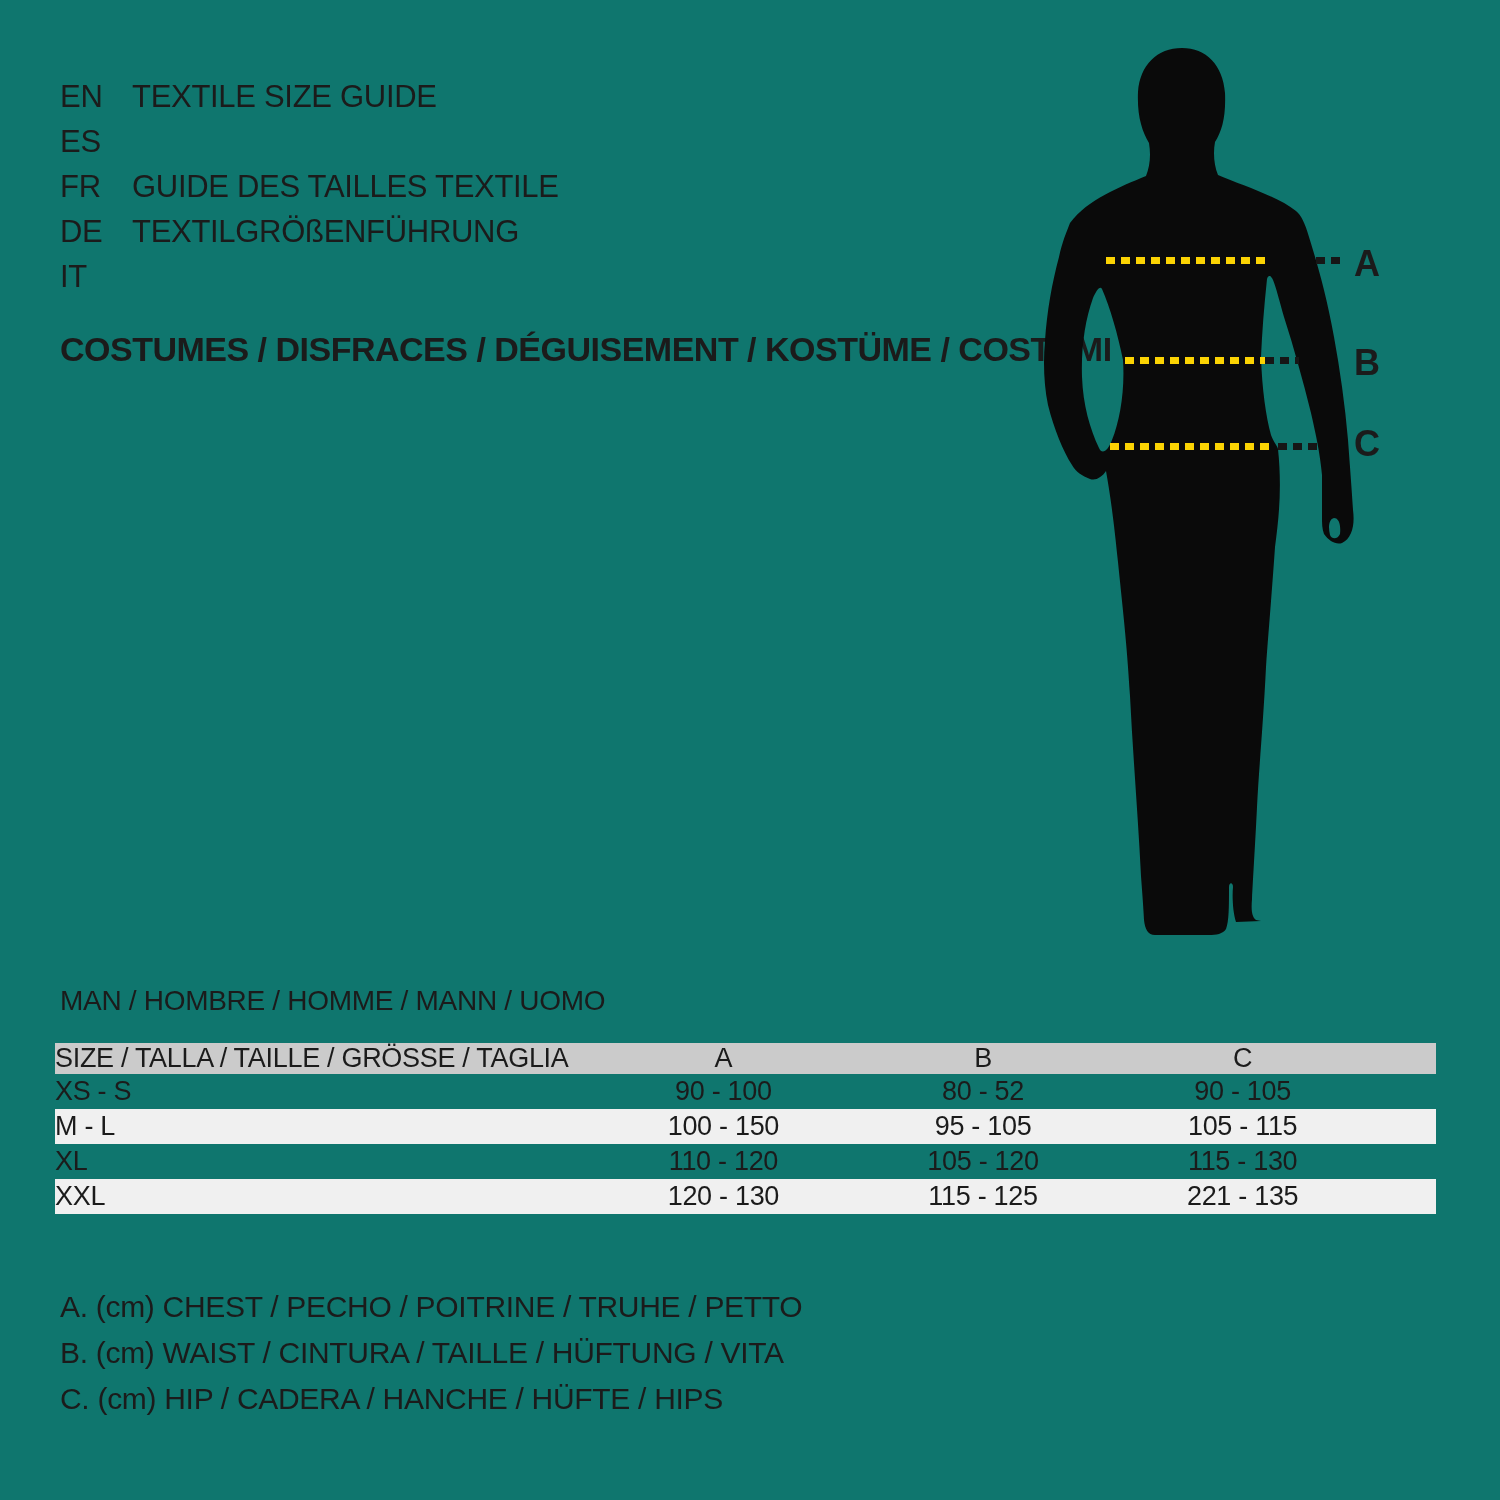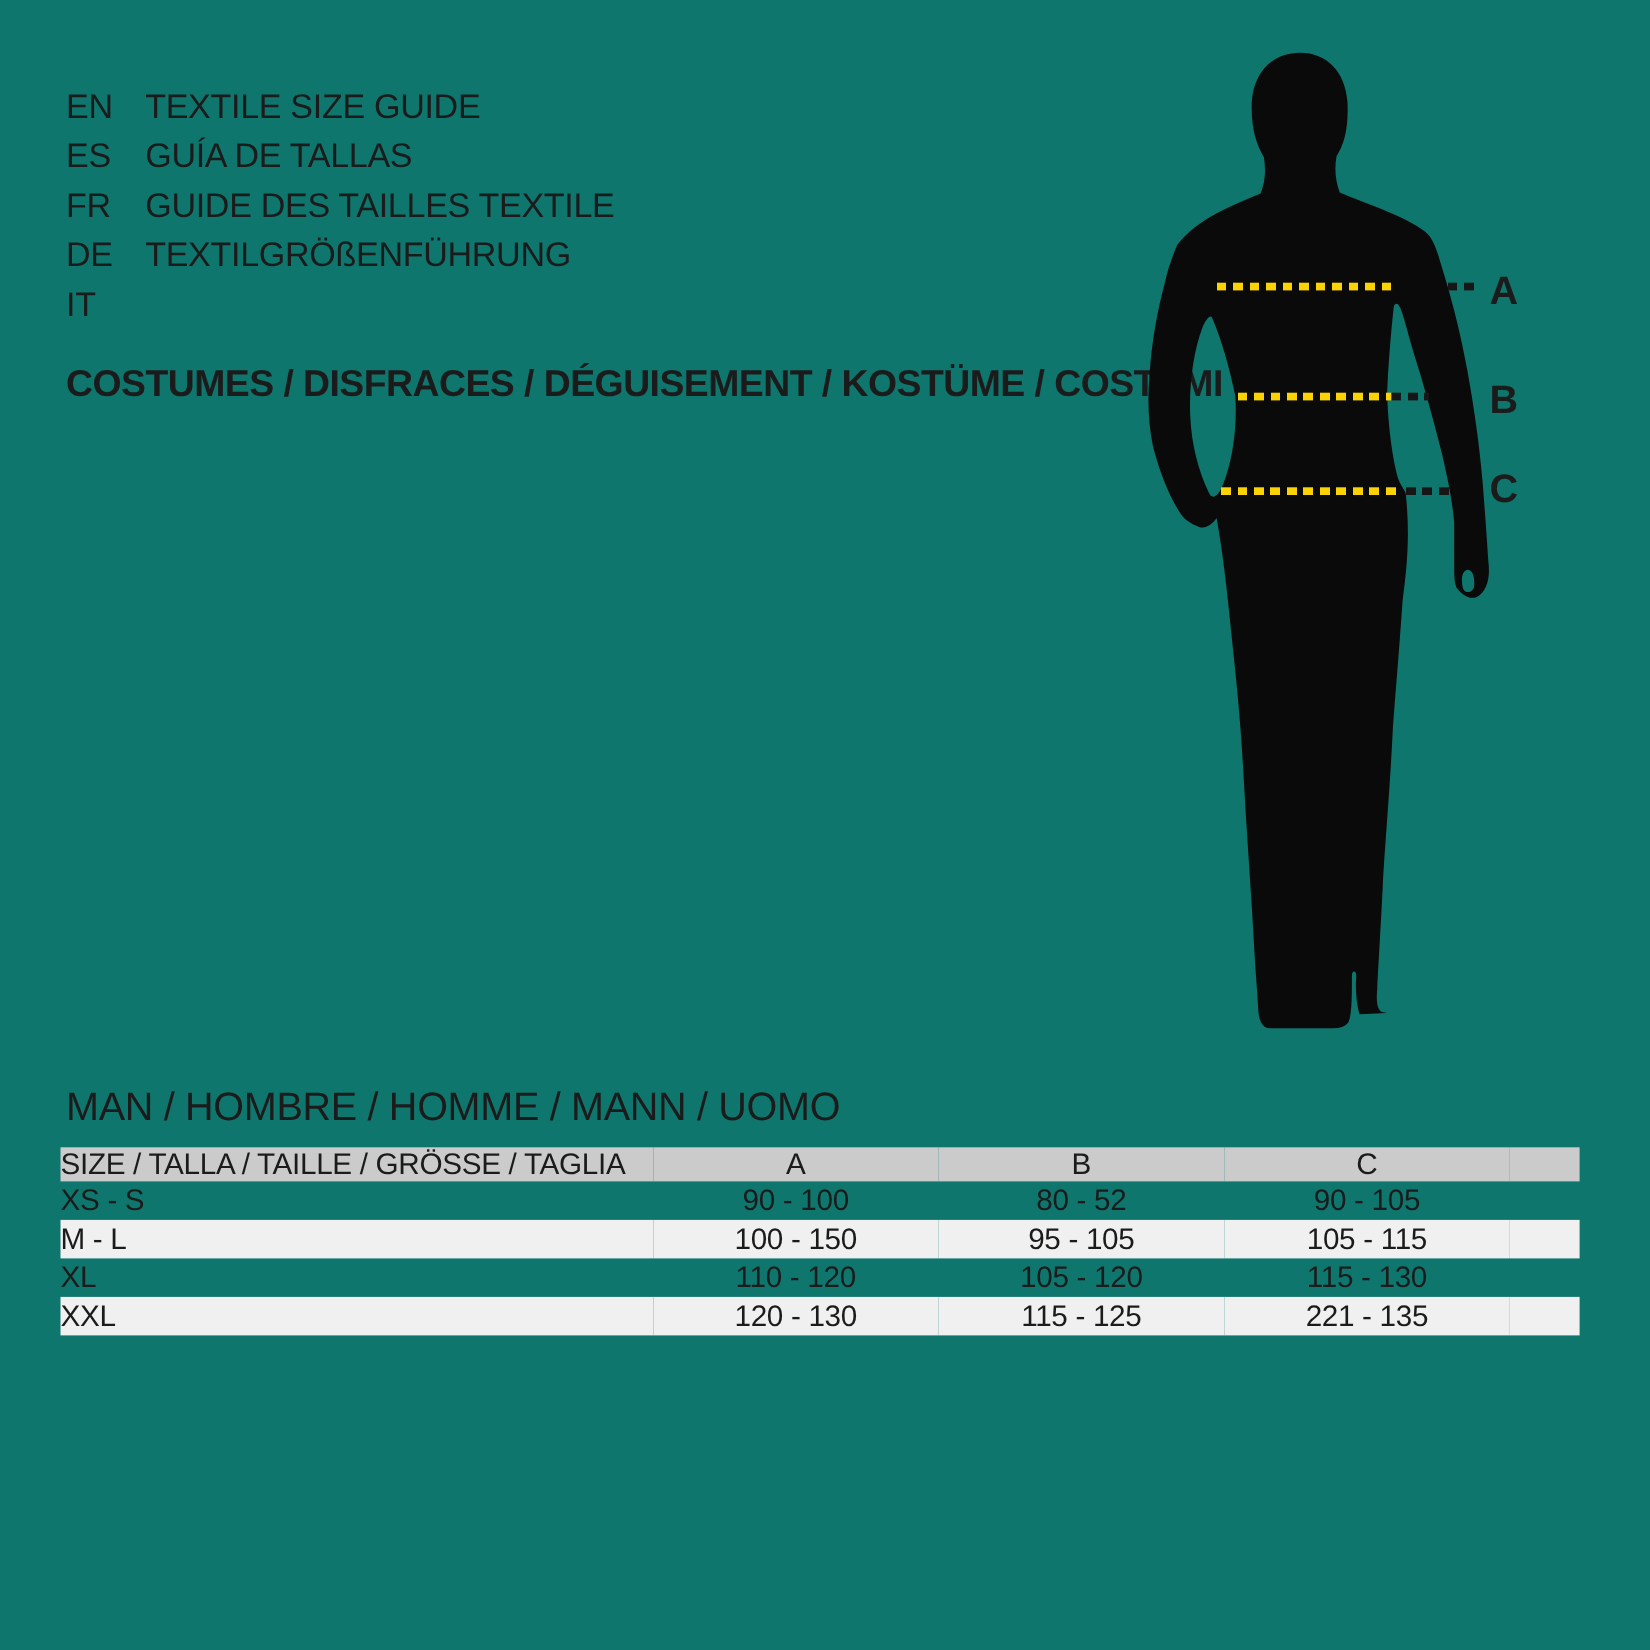--- a/index.html
+++ b/index.html
@@ -22,21 +22,21 @@
   .figure{position:absolute;left:1030px;top:45px;width:372px;height:895px;}
   .figure svg{position:absolute;left:0;top:0;color:var(--silhouette,#0a0a0a);}
   .dash{position:absolute;height:7px;}
   .dash-yellow{background:repeating-linear-gradient(90deg,var(--dash-yellow,#fcd303) 0 9px,transparent 9px 15px);}
   .dash-black{background:repeating-linear-gradient(90deg,var(--dash-black,#161616) 0 9px,transparent 9px 15px);}
   .marker-label{
     position:absolute;left:324px;width:40px;font-size:36px;font-weight:bold;
     line-height:42px;
   }
   
-  .table-title{position:absolute;left:60px;top:985px;font-size:36px;letter-spacing:-0.3px;white-space:nowrap;}
+  .table-title{position:absolute;left:60px;top:985px;font-size:28px;letter-spacing:-0.3px;white-space:nowrap;}
   
   .size-table{
     position:absolute;left:55px;top:1043px;width:1381px;
     border-collapse:collapse;table-layout:fixed;font-size:27px;letter-spacing:-0.3px;
   }
   .size-table th,.size-table td{padding:0;font-weight:normal;white-space:nowrap;}
   .size-table thead tr{background:var(--table-header-bg,#cbcbcb);height:22px;}
   .size-table tbody tr{height:35px;}
   .size-table tbody tr:nth-child(even){background:var(--table-alt-row-bg,#f0f0f0);}
   .col-size{ text-align:left;padding-left:10px; }
@@ -50,21 +50,20 @@
 
 <div class="page">
 
   <div class="lang-block">
     <div class="lang-row">
       <span class="lang-code">EN</span>
       <span class="lang-title">TEXTILE SIZE GUIDE</span>
     </div>
     <div class="lang-row">
       <span class="lang-code">ES</span>
-      <span class="lang-title">GUÍA DE TALLAS</span>
     </div>
     <div class="lang-row">
       <span class="lang-code">FR</span>
       <span class="lang-title">GUIDE DES TAILLES TEXTILE</span>
     </div>
     <div class="lang-row">
       <span class="lang-code">DE</span>
       <span class="lang-title">TEXTILGRÖßENFÜHRUNG</span>
     </div>
     <div class="lang-row">
@@ -193,14 +192,19 @@
       <tr>
         <td class="col-size">XXL</td>
         <td class="col-num">120 - 130</td>
         <td class="col-num">115 - 125</td>
         <td class="col-num">221 - 135</td>
         <td></td>
       </tr>
     </tbody>
   </table>
 
+  <div class="legend">
+    <div class="legend-item">A. (cm) CHEST / PECHO / POITRINE / TRUHE / PETTO</div>
+    <div class="legend-item">B. (cm) WAIST / CINTURA / TAILLE / HÜFTUNG / VITA</div>
+    <div class="legend-item">C. (cm) HIP / CADERA / HANCHE / HÜFTE / HIPS</div>
+  </div>
 
 </div>
 
 </body></html>

